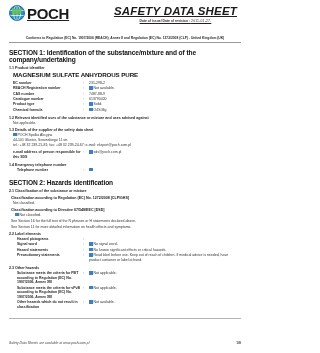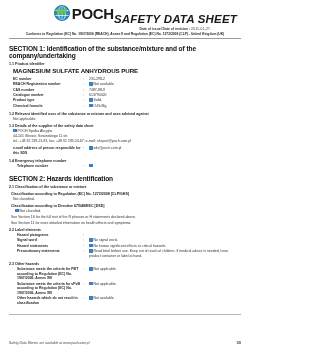--- a/index.html
+++ b/index.html
@@ -20,22 +20,23 @@
     height: 353px;
     box-sizing: border-box;
     padding: 4px 9px 0 9px;
     position: relative;
   }
 
   
   .header {
     display: flex;
     align-items: flex-start;
-    justify-content: flex-end;
-    padding-bottom: 1px;
+    justify-content: space-between;
+    padding-bottom: 13px;
+    text-decoration: underline;
   }
   .brand {
     display: flex;
     align-items: center;
     gap: 2px;
     padding-top: 1px;
   }
   .globe {
     width: 16px;
     height: 16px;
@@ -63,21 +64,20 @@
     padding-right: 4px;
     padding-top: 1px;
   }
   .sds-title {
     font-size: 11.5px;
     font-weight: bold;
     font-style: italic;
     letter-spacing: 0.2px;
     color: #1a1a1a;
     white-space: nowrap;
-    margin-top: 8px;
   }
   .issue-line {
     font-size: 3.4px;
     font-weight: bold;
     color: #333;
     margin-top: 2px;
     white-space: nowrap;
   }
   .issue-line .val {
     font-weight: normal;

